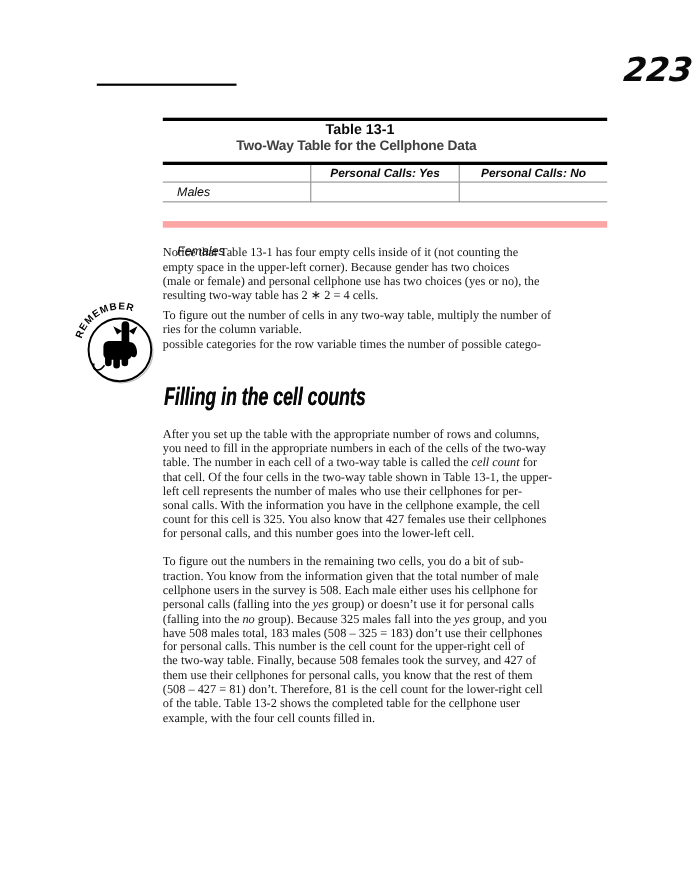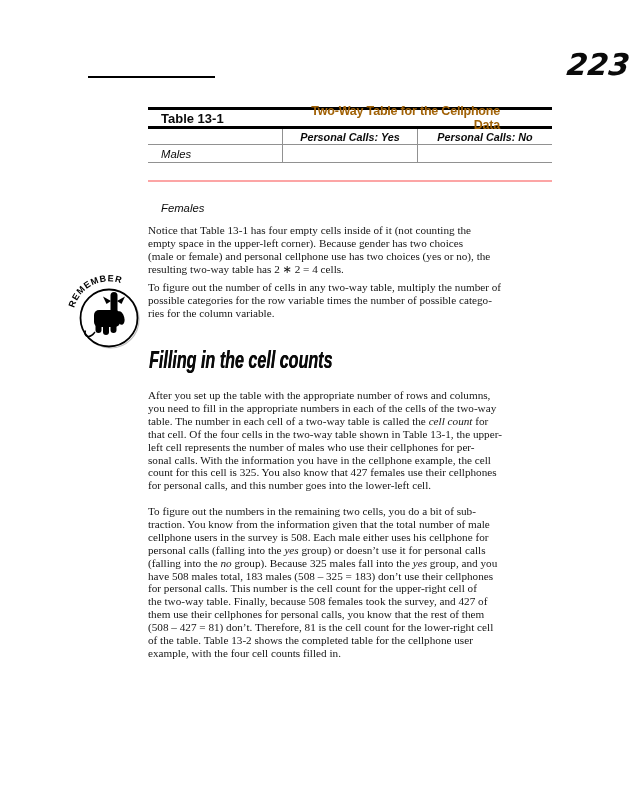--- a/index.html
+++ b/index.html
@@ -15,24 +15,24 @@
     letter-spacing:-0.15px; color:#0a0a0a; white-space:nowrap;
   }
   .hdr-page {
     position:absolute; left:567px; top:50px;
     font-family:"DejaVu Sans", sans-serif; font-weight:700; font-style:italic;
     font-size:30px; transform:skewX(-6deg); color:#0a0a0a; line-height:1;
   }
   
   .t13 { position:absolute; left:148px; top:107px; width:404px; font-family:"Liberation Sans", sans-serif; }
   .t-bar { height:3px; background:#000; }
-  .t-titlerow { display:flex; align-items:center; height:16px; }
+  .t-titlerow { display:flex; align-items:center; height:37px;flex-direction:column; }
   .t-label { width:134px; padding-left:13px; box-sizing:border-box; font-weight:700; font-size:13px; color:#0a0a0a; }
-  .t-title { flex:1; text-align:right; margin-right:52px; font-weight:700; font-size:12.5px; letter-spacing:-0.2px; color:#a16207; }
-  .t-grid { display:grid; grid-template-columns:134px 135px 135px; grid-template-rows:16px 18px 17px; border-bottom:2px solid #fca5a5; }
+  .t-title { flex:1; text-align:right; margin-right:52px; font-weight:700; font-size:12.5px; letter-spacing:-0.2px; color:#404040; }
+  .t-grid { display:grid; grid-template-columns:134px 135px 135px; grid-template-rows:16px 18px 17px; border-bottom:6px solid #fca5a5; }
   .cell { display:flex; align-items:center; border-bottom:1px solid #919191; box-sizing:border-box; }
   .cell.colsep { border-left:1px solid #919191; }
   .cell.lastrow { border-bottom:none;margin-top:45px; }
   .cell.chead { justify-content:center; font-weight:700; font-style:italic; font-size:10.8px; color:#0a0a0a; }
   .cell.rlabel { padding-left:13px; font-style:italic; font-size:11.3px; color:#0a0a0a; }
   
   .para { position:absolute; left:148px; width:412px; font-size:11.2px; line-height:12.9px; color:#151515; }
   .para .tl { white-space:nowrap; }
   .p-notice   { top:224px; }
   .p-remember { top:281px; }
@@ -106,22 +106,22 @@
         <rect x="39" y="51" width="6" height="12" rx="3"></rect>
         <rect x="46.5" y="50" width="6" height="11" rx="3"></rect>
         <ellipse cx="56.5" cy="46" rx="3.8" ry="7" transform="rotate(-15 56.5 46)"></ellipse>
         <path d="M 31 60 C 26 67 19 65 21.5 58.5" fill="none" stroke="#000000" stroke-width="1.4"></path>
       </g>
     </svg>
   </div>
 
   <div class="para p-remember">
       <div class="tl">To figure out the number of cells in any two-way table, multiply the number of</div>
+      <div class="tl">ries for the column variable.</div>
       <div class="tl">possible categories for the row variable times the number of possible catego-</div>
-      <div class="tl">ries for the column variable.</div>
     </div>
 
   <div class="sec-head">Filling in the cell counts</div>
 
   <div class="para p-fill1">
       <div class="tl">After you set up the table with the appropriate number of rows and columns,</div>
       <div class="tl">you need to fill in the appropriate numbers in each of the cells of the two-way</div>
       <div class="tl">table. The number in each cell of a two-way table is called the <i>cell count</i> for</div>
       <div class="tl">that cell. Of the four cells in the two-way table shown in Table 13-1, the upper-</div>
       <div class="tl">left cell represents the number of males who use their cellphones for per-</div>

